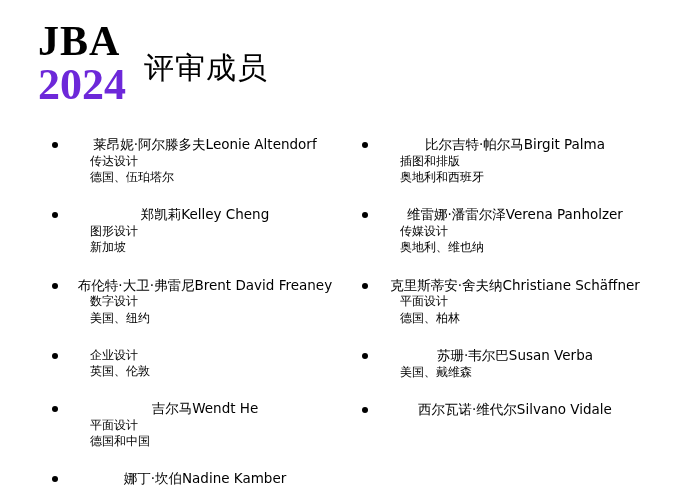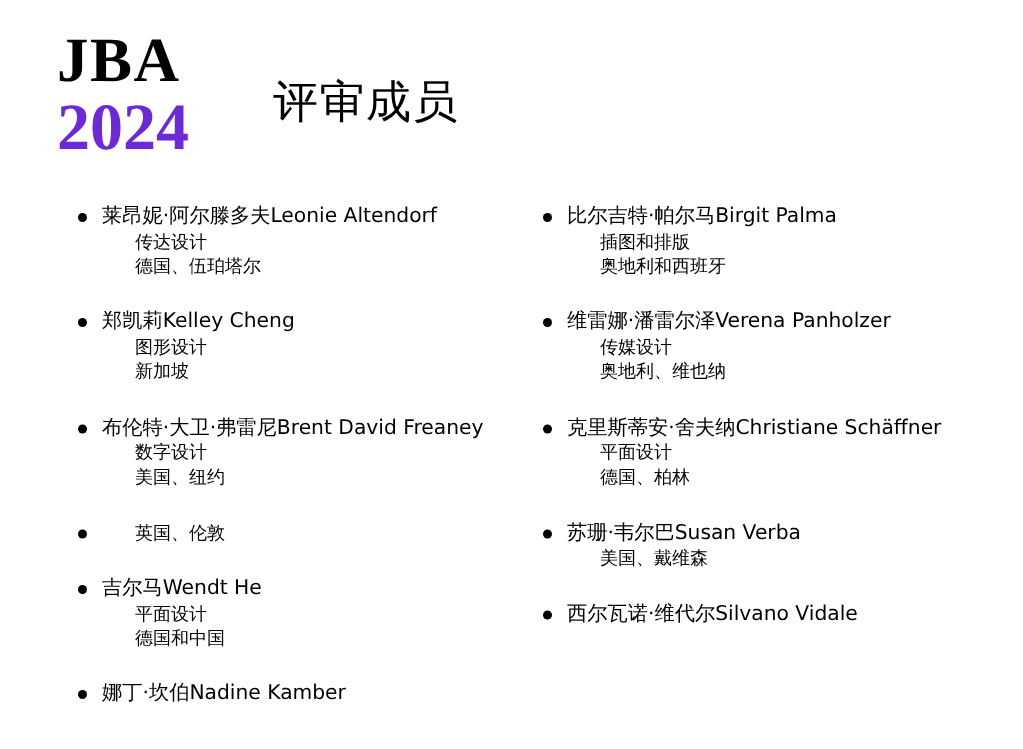--- a/index.html
+++ b/index.html
@@ -19,21 +19,20 @@
     width: 682px;
     height: 499px;
     box-sizing: border-box;
   }
   .header {
     position: absolute;
     left: 38px;
     top: 22px;
     display: flex;
     align-items: flex-end;
-    gap: 38px;
   }
   .logo-block {
     display: flex;
     flex-direction: column;
     line-height: 0.95;
   }
   .logo-jba {
     font-family: "Liberation Serif", serif;
     font-weight: bold;
     font-size: 42px;
@@ -81,20 +80,21 @@
     height: 6px;
     background: #000000;
     border-radius: 50%;
   }
   .m-name {
     font-family: "DejaVu Sans", sans-serif;
     font-size: 13.5px;
     color: #000000;
     line-height: 1.25;
     white-space: nowrap;
+    text-align: center;
   }
   .m-role, .m-loc {
     font-family: "DejaVu Sans", sans-serif;
     font-size: 12px;
     color: #000000;
     line-height: 1.35;
     padding-left: 22px;
     white-space: nowrap;
   }
 </style>
@@ -127,20 +127,21 @@
         <div class="m-loc">新加坡</div>
       </div>
       <div class="member">
         <span class="bullet"></span>
         <div class="m-name">布伦特·大卫·弗雷尼Brent David Freaney</div>
         <div class="m-role">数字设计</div>
         <div class="m-loc">美国、纽约</div>
       </div>
       <div class="member">
         <span class="bullet"></span>
+        <div class="m-role">企业设计</div>
         <div class="m-loc">英国、伦敦</div>
       </div>
       <div class="member">
         <span class="bullet"></span>
         <div class="m-name">吉尔马Wendt He</div>
         <div class="m-role">平面设计</div>
         <div class="m-loc">德国和中国</div>
       </div>
       <div class="member">
         <span class="bullet"></span>

